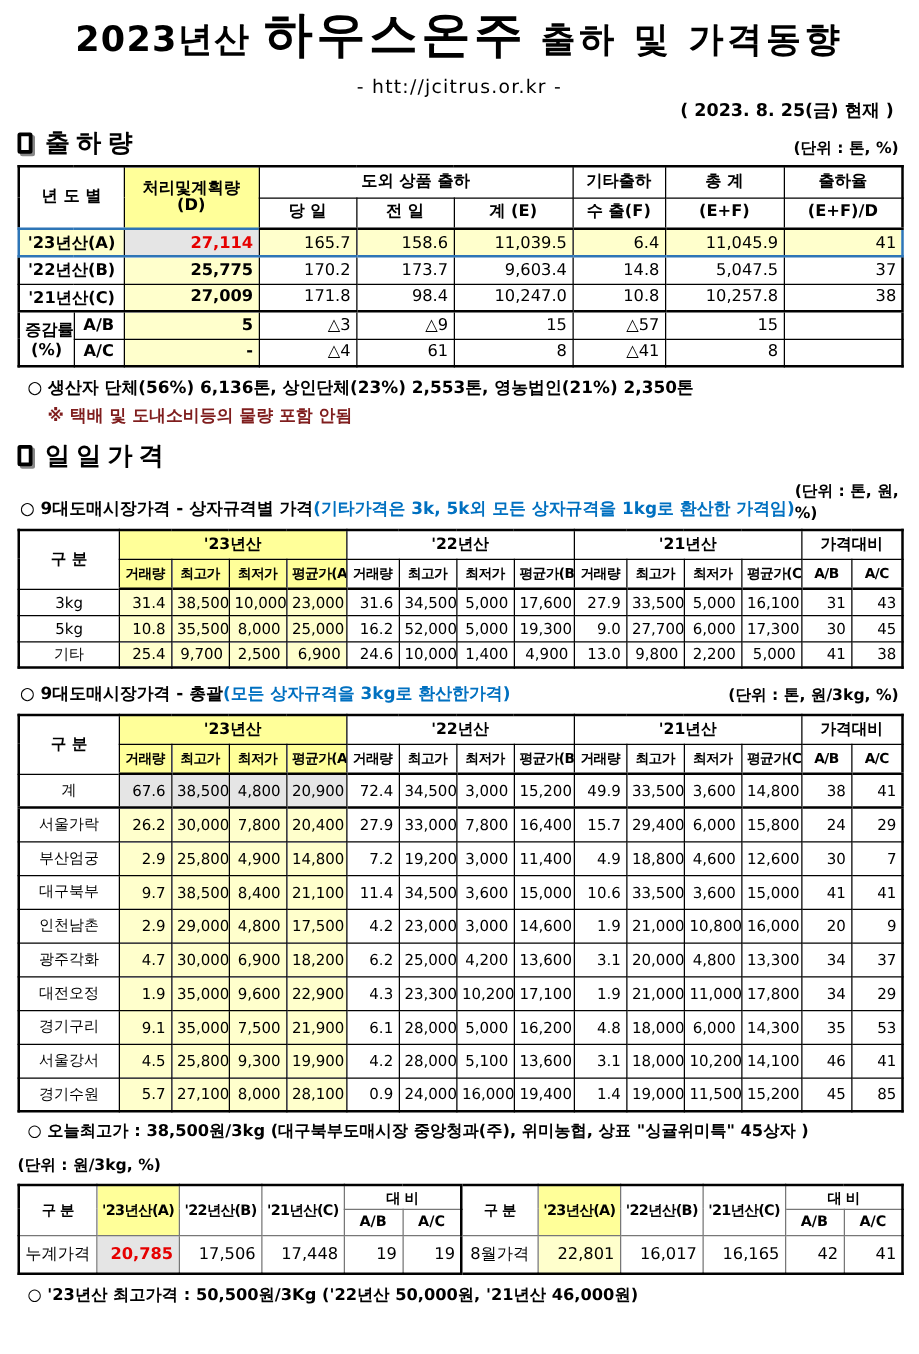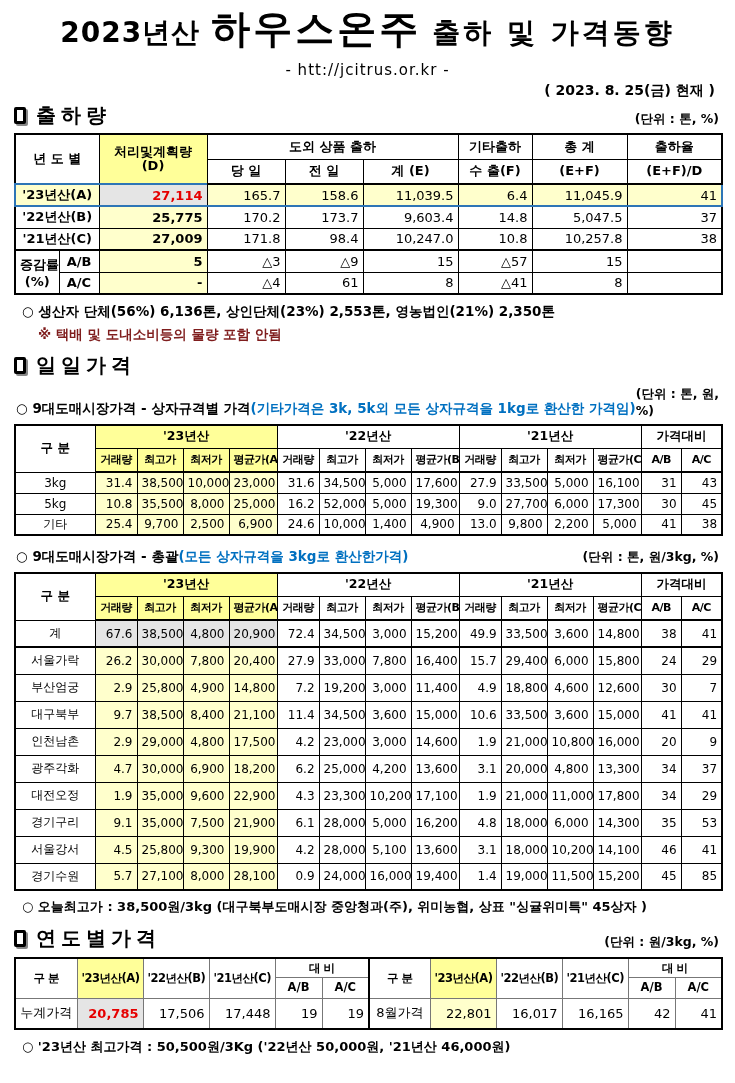--- a/index.html
+++ b/index.html
@@ -524,24 +524,20 @@
           <td class="num">15,200</td>
           <td class="num gb">45</td>
           <td class="num">85</td>
         </tr>
       </tbody>
   </table>
 
   <div class="note note-sm" style="margin-top:6px">○ 오늘최고가 : 38,500원/3kg (대구북부도매시장 중앙청과(주), 위미농협, 상표 "싱귤위미특" 45상자 )</div>
 
   <div class="sec-row" style="margin-top:9px">
-    <div class="sec-title">
-      <span class="sec-icon"></span>
-      <span>연도별가격</span>
-    </div>
     <div class="unit">(단위 : 원/3kg, %)</div>
   </div>
 
   <table class="t4">
     <colgroup>
       <col style="width:62px">
         <col style="width:66px">
         <col style="width:66px">
         <col style="width:66px">
         <col style="width:47px">

